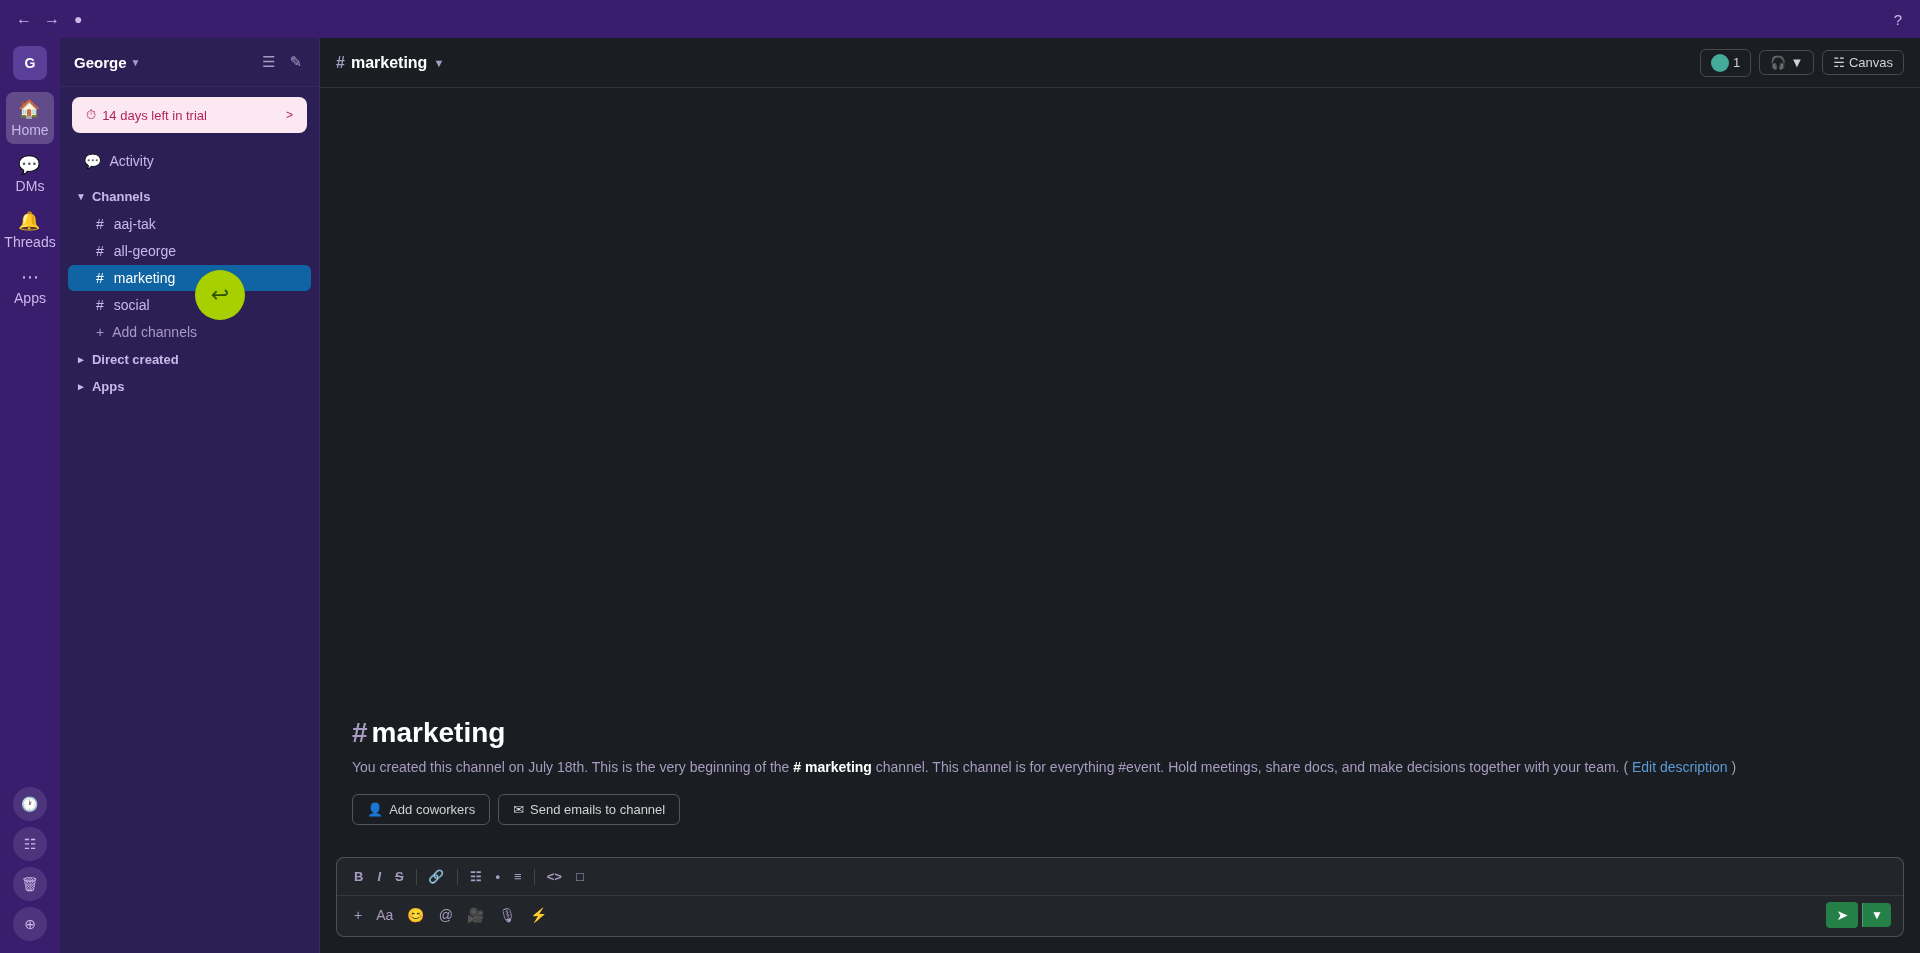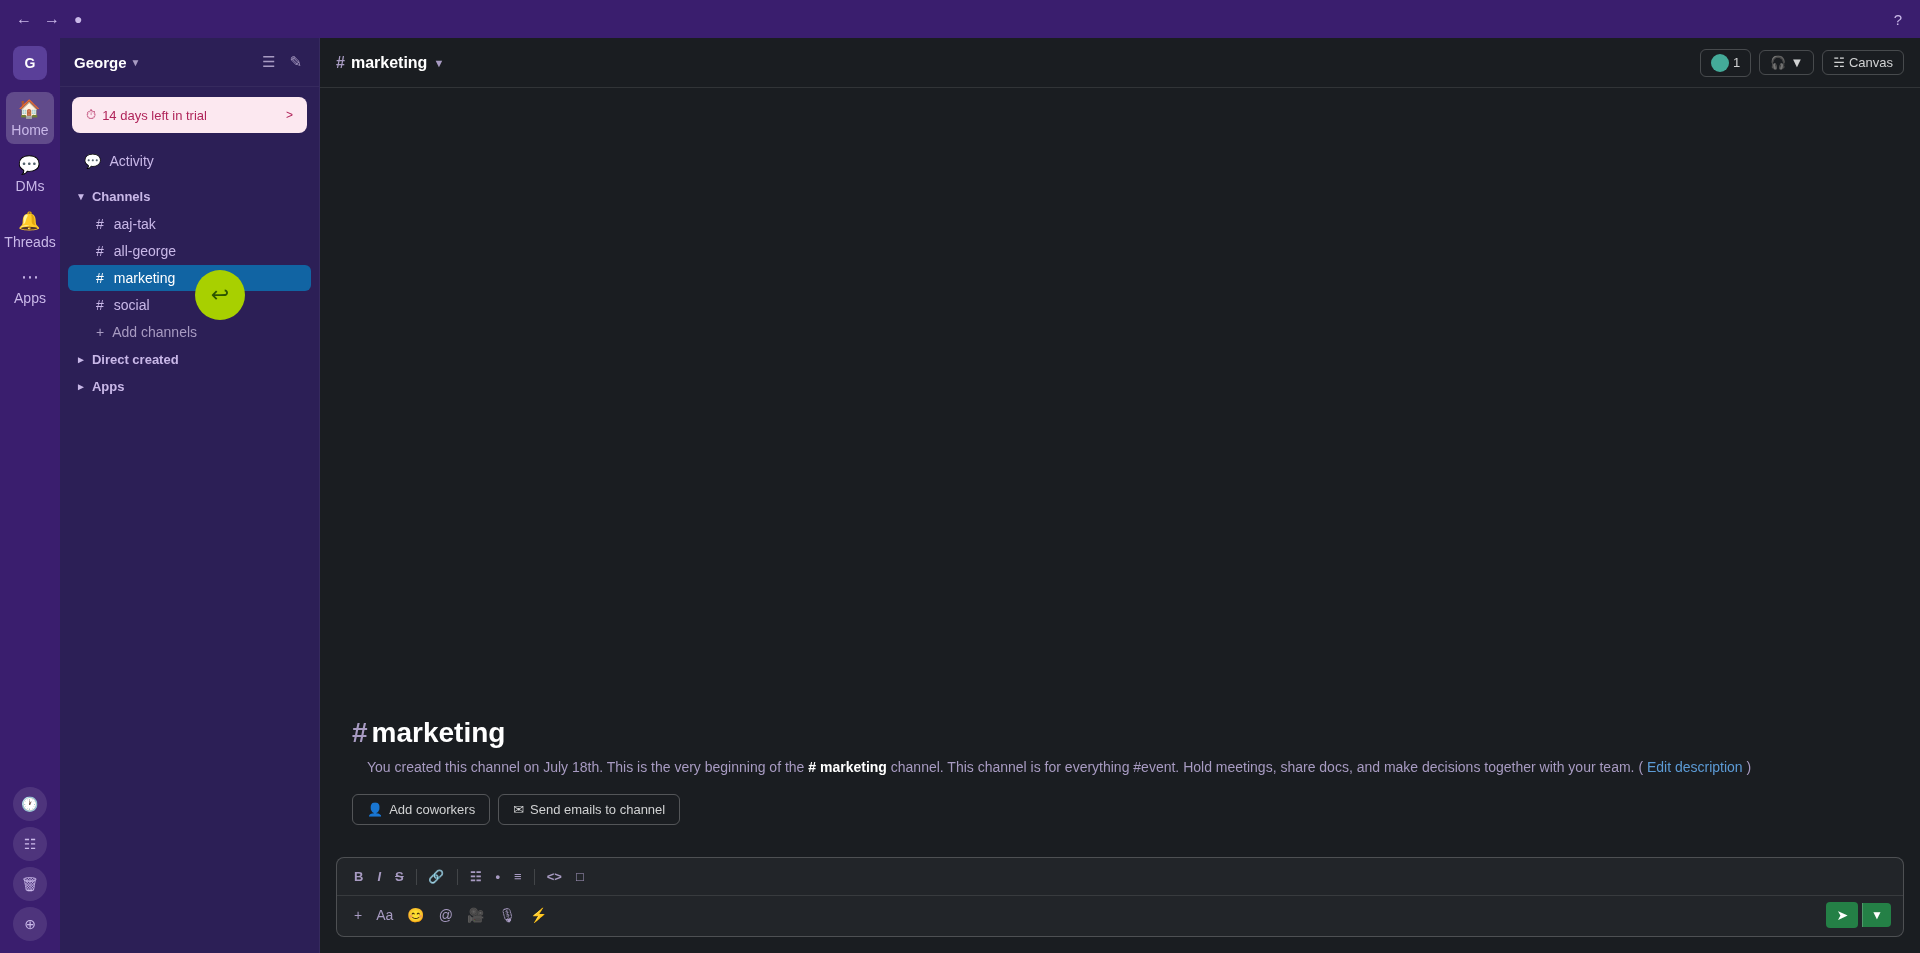--- a/index.html
+++ b/index.html
@@ -396,21 +396,20 @@
       display: flex;
       align-items: center;
       gap: 4px;
     }
     .channel-welcome-title .hash { font-size: 28px; color: #a89bc2; }
     .channel-welcome-desc {
       font-size: 14px;
       color: #a89bc2;
       line-height: 1.5;
       margin-bottom: 16px;
-      margin-left: 15px;
     }
     .channel-welcome-desc .highlight { color: white; font-weight: 600; }
     .channel-welcome-desc .edit-link { color: #5c9bd6; cursor: pointer; }
 
     .channel-action-buttons {
       display: flex;
       gap: 8px;
       margin-top: 12px;
     }
     .channel-action-btn {

